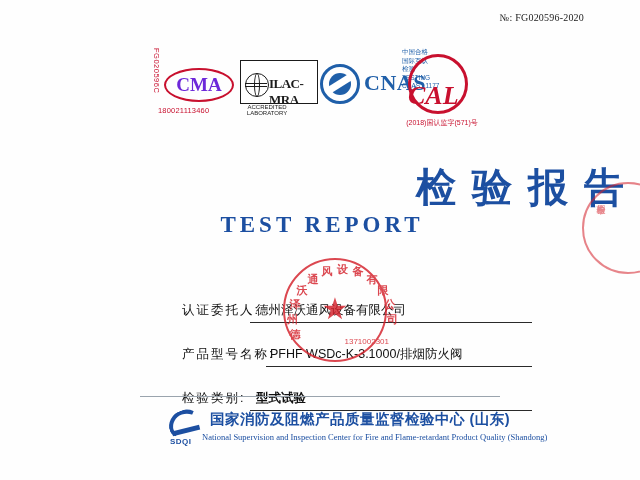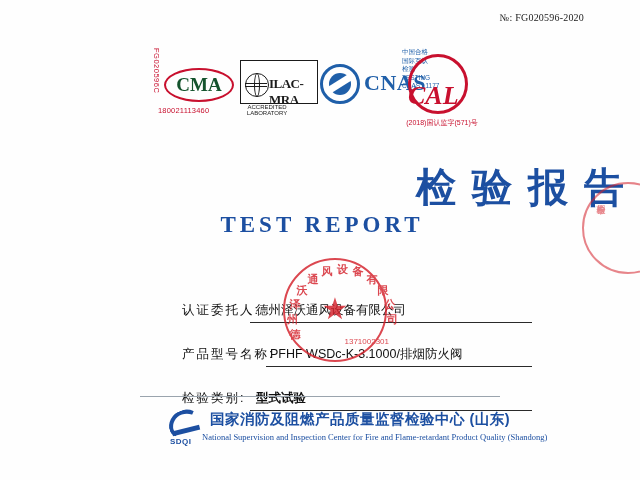--- a/index.html
+++ b/index.html
@@ -71,21 +71,21 @@
     box-sizing: border-box;
   }
   .cma-text {
     position: absolute;
     left: 8px;
     top: 16px;
     width: 70px;
     height: 34px;
     line-height: 34px;
     text-align: center;
-    color: #14532d;
+    color: #6d28d9;
     font-weight: bold;
     font-size: 19px;
     font-family: "Liberation Serif", serif;
     letter-spacing: 0px;
   }
   .cma-number {
     position: absolute;
     left: 2px;
     top: 54px;
     font-size: 7.5px;

